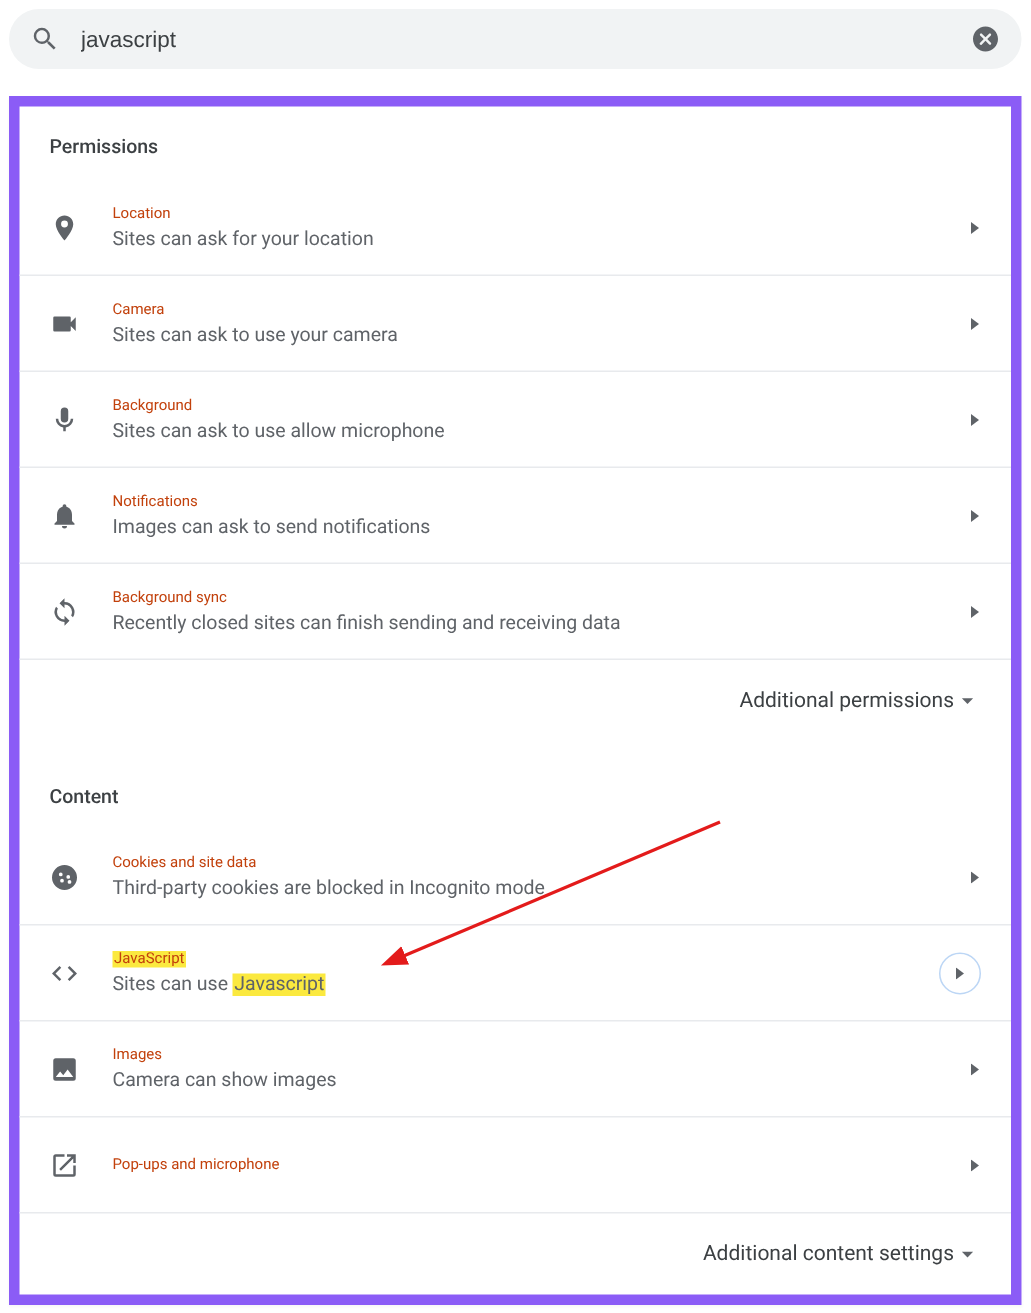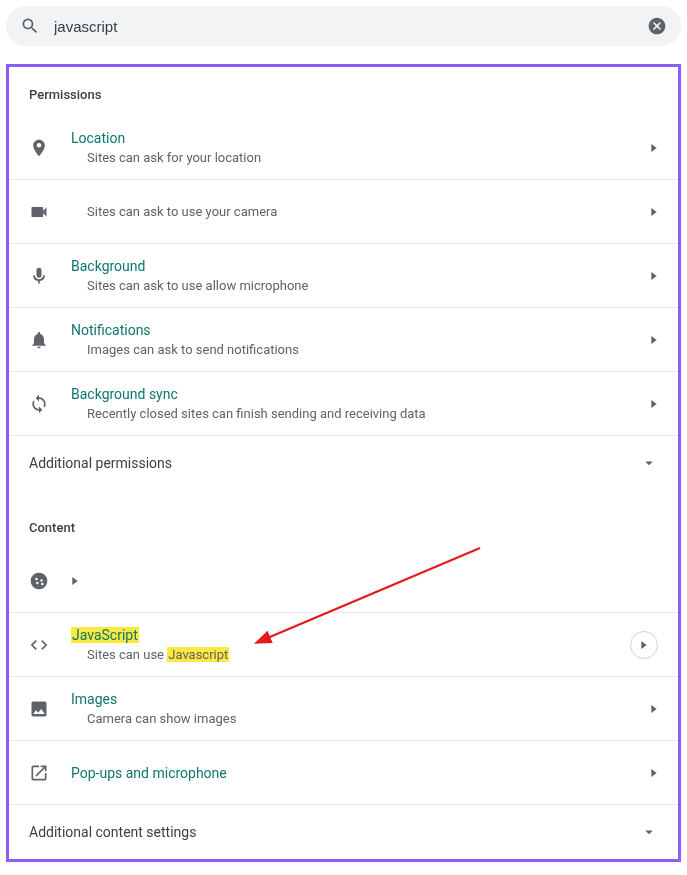--- a/index.html
+++ b/index.html
@@ -28,50 +28,50 @@
     border: none;
     background: transparent;
     font-size: 15px;
     color: #3c4043;
     outline: none;
   }
   .clear-btn { width: 20px; height: 20px; fill: #5f6368; cursor: pointer; flex-shrink: 0; }
 
   .panel {
     margin: 18px 6px 0 6px;
-    border: 3px solid #8b5cf6;
+    border: 7px solid #8b5cf6;
     box-shadow: 0 1px 2px rgba(60,64,67,0.05);
   }
 
   .section-title {
     font-size: 13px;
     font-weight: 500;
     color: #3c4043;
     padding: 20px 20px 14px 20px;
   }
 
   .row {
     display: flex;
     align-items: center;
     padding: 14px 20px;
     border-bottom: 1px solid #e8eaed;
     cursor: pointer;
     position: relative;
     min-height: 64px;
   }
-  .row.noborder { border-bottom: none; }
+  .row.noborder { border-bottom: none; text-align: right; }
   .row .ricon {
     width: 20px; height: 20px;
     fill: #5f6368;
     margin-right: 22px;
     flex-shrink: 0;
   }
   .row .tcol { flex: 1; display: flex; flex-direction: column; gap: 4px; }
-  .row .label { font-size: 14px; color: #0f766e; }
-  .row .sub { font-size: 13px; color: #5f6368; margin-left: 16px; }
+  .row .label { font-size: 10px; color: #c2410c; }
+  .row .sub { font-size: 13px; color: #5f6368; }
   .row .arrow { width: 8px; height: 8px; fill: #5f6368; flex-shrink: 0; }
   .row .chev { width: 18px; height: 18px; fill: #5f6368; flex-shrink: 0; }
 
   .row.expander {
     padding: 18px 20px;
     min-height: 52px;
   }
   .row.expander .label { color: #3c4043; font-size: 14px; }
 
   mark { background: #fbe93f; color: inherit; padding: 0 1px; }
@@ -122,20 +122,21 @@
     <svg class="arrow" viewBox="0 0 8 12">
         <path d="M0 0l8 6-8 6z"></path>
       </svg>
   </div>
 
   <div class="row">
     <svg class="ricon" viewBox="0 0 24 24">
         <path d="M17 10.5V7a1 1 0 00-1-1H4a1 1 0 00-1 1v10a1 1 0 001 1h12a1 1 0 001-1v-3.5l4 4v-11l-4 4z"></path>
       </svg>
     <div class="tcol">
+      <span class="label">Camera</span>
       <span class="sub">Sites can ask to use your camera</span>
     </div>
     <svg class="arrow" viewBox="0 0 8 12">
         <path d="M0 0l8 6-8 6z"></path>
       </svg>
   </div>
 
   <div class="row">
     <svg class="ricon" viewBox="0 0 24 24">
         <path d="M12 14a3 3 0 003-3V5a3 3 0 00-6 0v6a3 3 0 003 3zm5-3a5 5 0 01-10 0H5a7 7 0 006 6.92V21h2v-3.08A7 7 0 0019 11h-2z"></path>
@@ -183,20 +184,24 @@
         <path d="M7 10l5 5 5-5z"></path>
       </svg>
   </div>
 
   <div class="section-title" style="padding-top:30px">Content</div>
 
   <div class="row">
     <svg class="ricon" viewBox="0 0 24 24">
         <path d="M12 2a10 10 0 100 20 10 10 0 000-20zm-3 6a1.5 1.5 0 110 3 1.5 1.5 0 010-3zm1 8a1.5 1.5 0 110-3 1.5 1.5 0 010 3zm5-6a1.5 1.5 0 110 3 1.5 1.5 0 010-3zm1 7a1.5 1.5 0 110-3 1.5 1.5 0 010 3z"></path>
       </svg>
+    <div class="tcol">
+      <span class="label">Cookies and site data</span>
+      <span class="sub">Third-party cookies are blocked in Incognito mode</span>
+    </div>
     <svg class="arrow" viewBox="0 0 8 12">
         <path d="M0 0l8 6-8 6z"></path>
       </svg>
   </div>
 
   <div class="row">
     <svg class="ricon" viewBox="0 0 24 24">
         <path d="M9.4 16.6L4.8 12l4.6-4.6L8 6l-6 6 6 6 1.4-1.4zm5.2 0l4.6-4.6-4.6-4.6L16 6l6 6-6 6-1.4-1.4z"></path>
       </svg>
     <div class="tcol">

